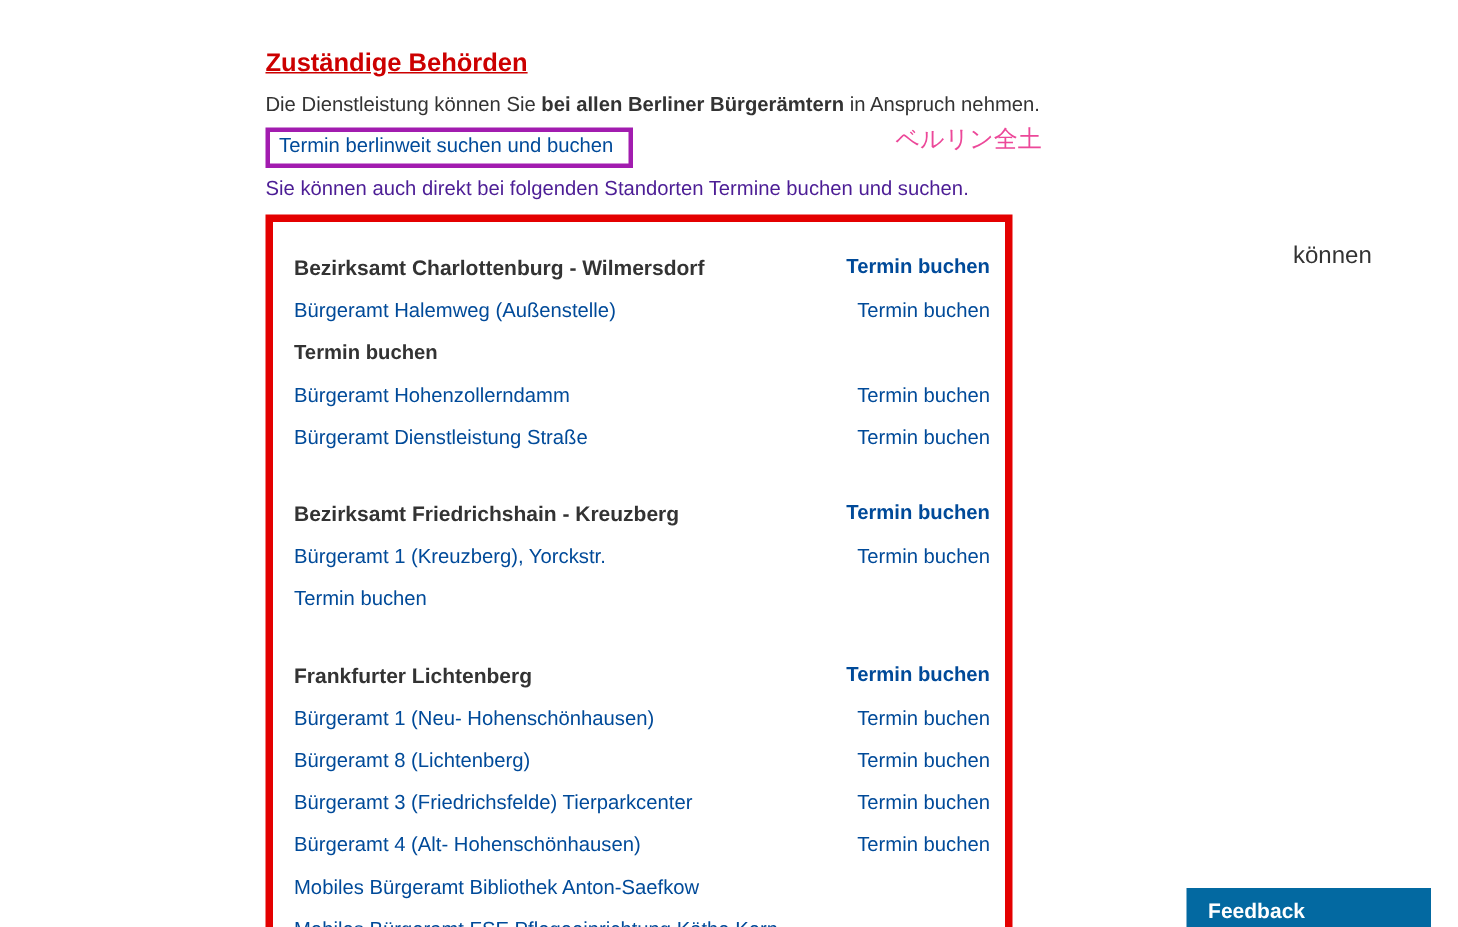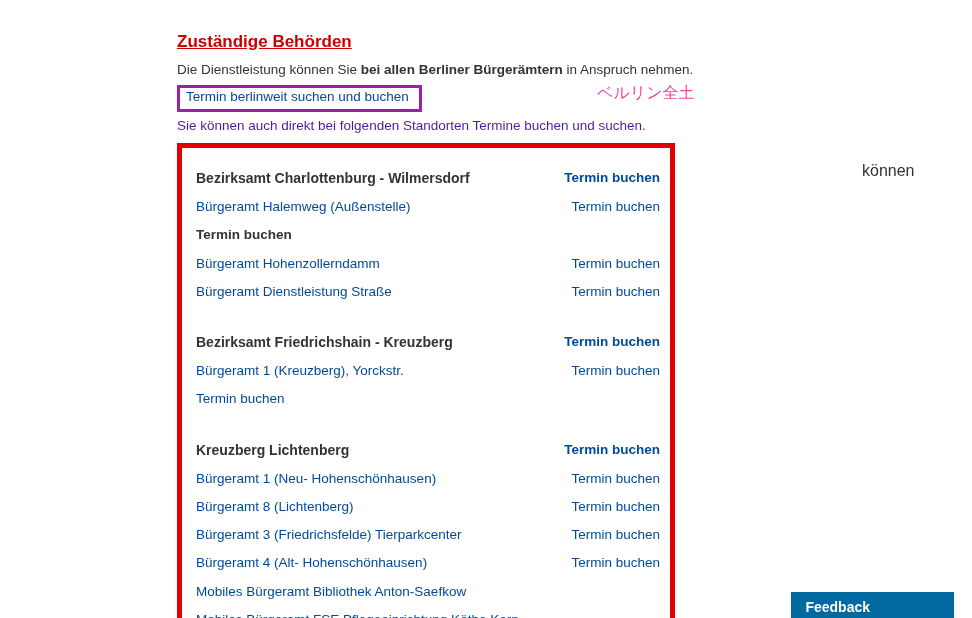--- a/index.html
+++ b/index.html
@@ -176,21 +176,21 @@
         <div class="row">
           <a href="#" class="link name">Bürgeramt 1 (Kreuzberg), Yorckstr.</a>
           <a href="#" class="link action">Termin buchen</a>
         </div>
         <div class="row">
           <a href="#" class="link action">Termin buchen</a>
         </div>
       </div>
       <div class="district">
         <div class="row header-row">
-          <div class="name">Kreuzberg Lichtenberg</div>
+          <div class="name">Frankfurter Lichtenberg</div>
           <a href="#" class="bold-link action">Termin buchen</a>
         </div>
         <div class="row">
           <a href="#" class="link name">Bürgeramt 1 (Neu- Hohenschönhausen)</a>
           <a href="#" class="link action">Termin buchen</a>
         </div>
         <div class="row">
           <a href="#" class="link name">Bürgeramt 8 (Lichtenberg)</a>
           <a href="#" class="link action">Termin buchen</a>
         </div>

